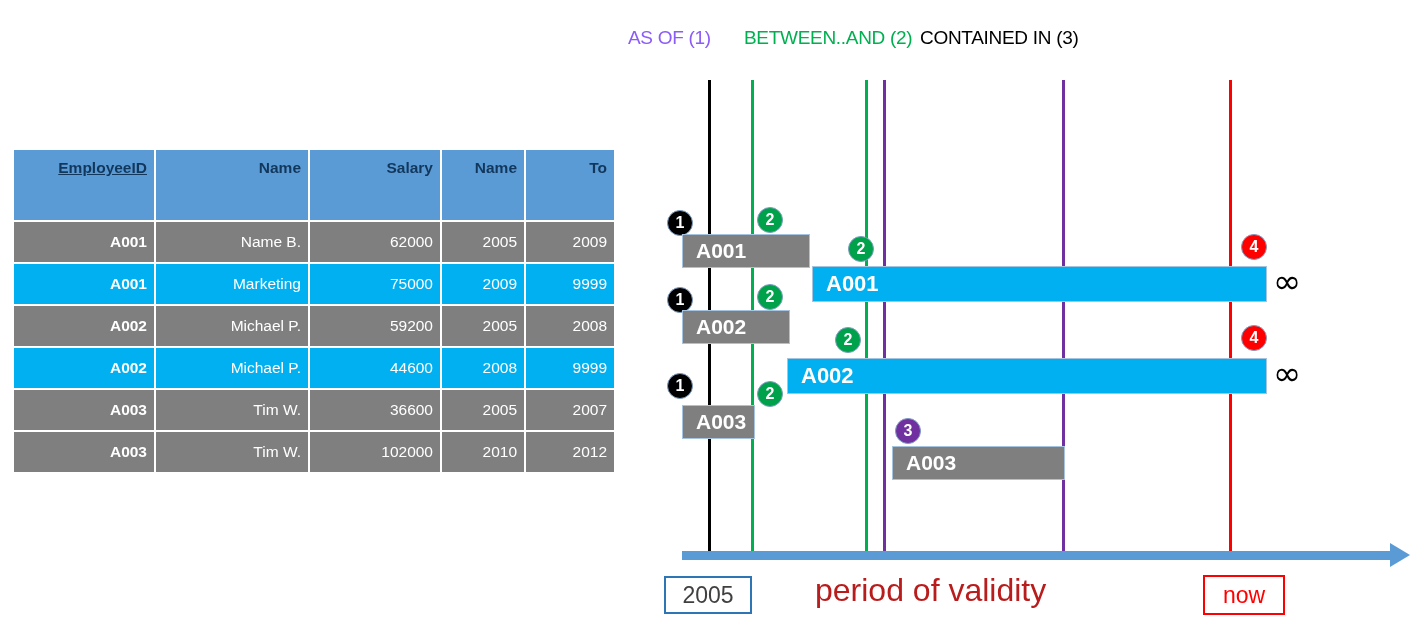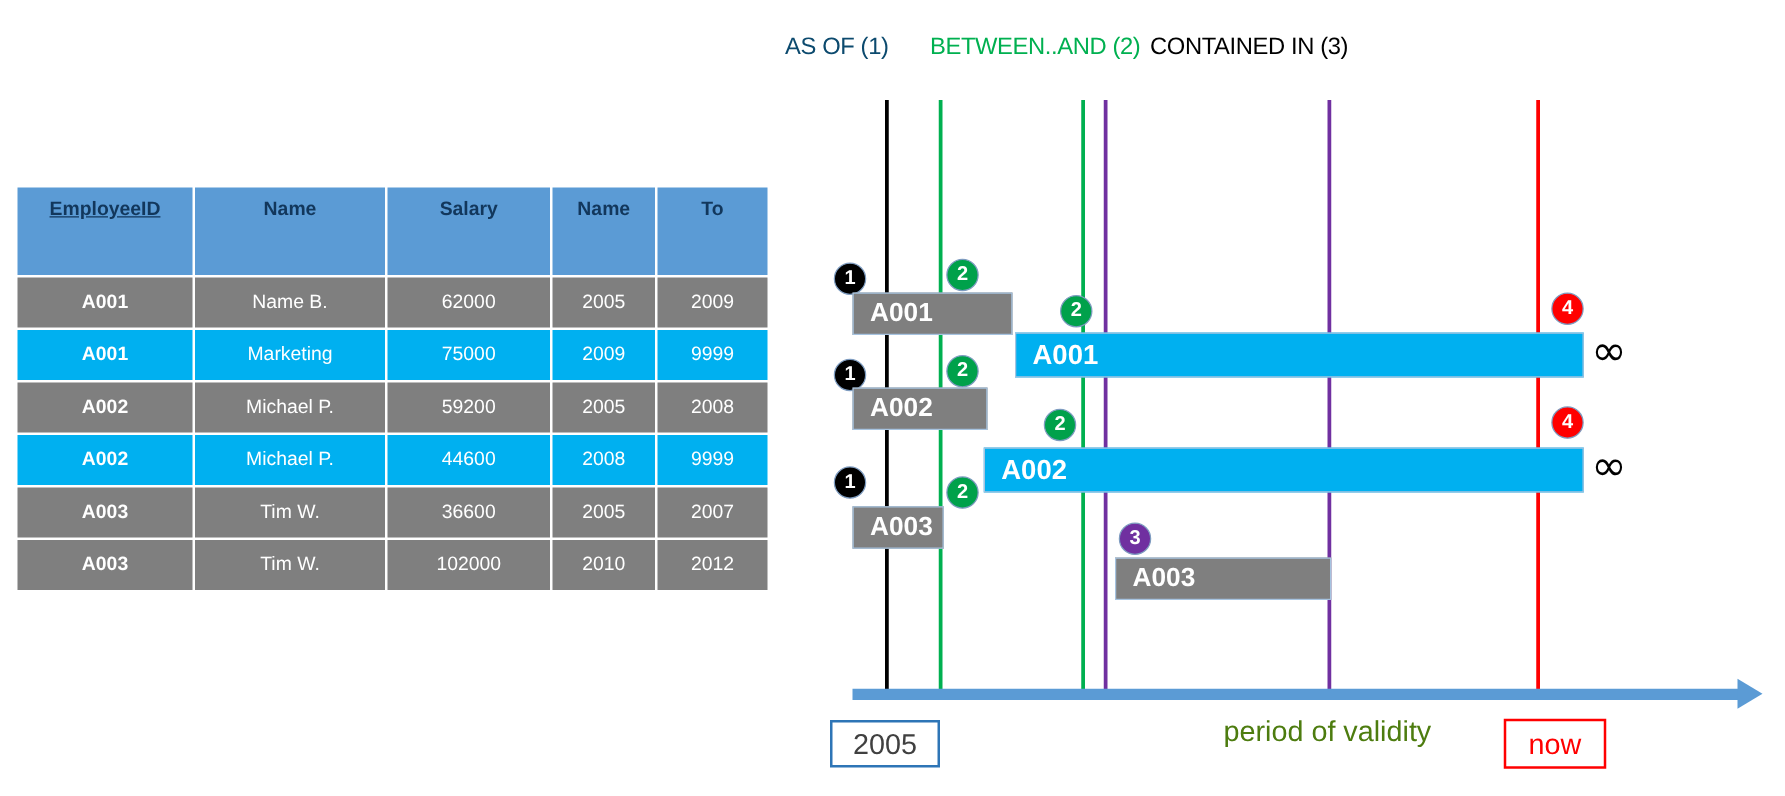--- a/index.html
+++ b/index.html
@@ -21,23 +21,23 @@
     position: absolute;
     left: 12px;
     top: 148px;
     width: 592px;
     border-collapse: separate;
     border-spacing: 2px 2px;
     table-layout: fixed;
   }
   #employee-table th,
   #employee-table td {
-    padding: 7px 18px;
+    padding: 7px 7px;
     font-size: 15.5px;
-    text-align: center;
+    text-align: right;
     vertical-align: middle;
     white-space: nowrap;
     overflow: hidden;
   }
   #employee-table th {
     background: #5b9bd5;
     color: #12375c;
     font-weight: bold;
     height: 54px;
     vertical-align: top;
@@ -74,21 +74,21 @@
     height: 637px;
   }
 
   .legend-label {
     position: absolute;
     font-size: 19px;
     white-space: nowrap;
     line-height: 1.05;
     letter-spacing: -0.3px;
   }
-  .legend-asof     { left: 8px;   top: 28px;  color: #0c4a6e; }
+  .legend-asof     { left: 8px;   top: 28px;  color: #8b5cf6; }
   .legend-between  { left: 124px; top: 28px;  color: #00b050; }
   .legend-contained{ left: 300px; top: 28px;  color: #000000; }
   .legend-current  { left: 528px; top: 6px;   color: #ff0000; text-align: left; }
   .legend-current span { display: block; }
 
   
   .vline {
     position: absolute;
     width: 3px;
     top: 80px;
@@ -180,23 +180,23 @@
     border: 2px solid #2e75b6; color: #404040;
   }
   #axis-box-now {
     left: 583px; top: 575px; width: 82px; height: 40px;
     border: 2px solid #ff0000; color: #ff0000;
   }
   #axis-center-label {
     position: absolute;
     left: 195px; top: 572px;
     width: 330px;
-    text-align: right;
-    font-size: 23px;
-    color: #4d7c0f;
+    text-align: left;
+    font-size: 32px;
+    color: #b91c1c;
     white-space: nowrap;
   }
 </style>
 </head>
 <body>
 
 <table id="employee-table">
   <colgroup>
     <col class="col-id">
       <col class="col-name">

